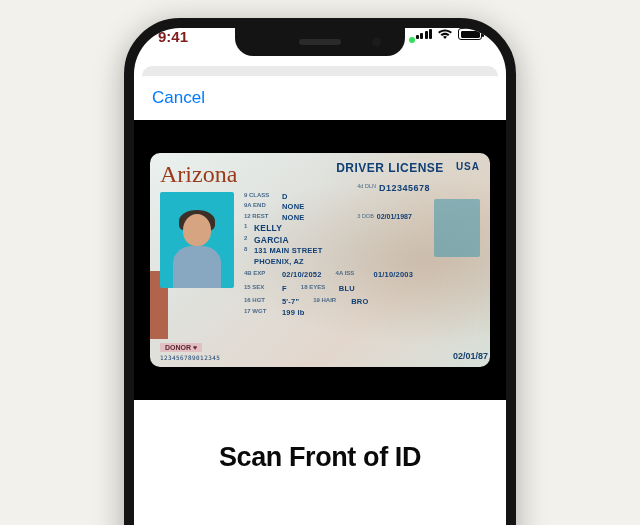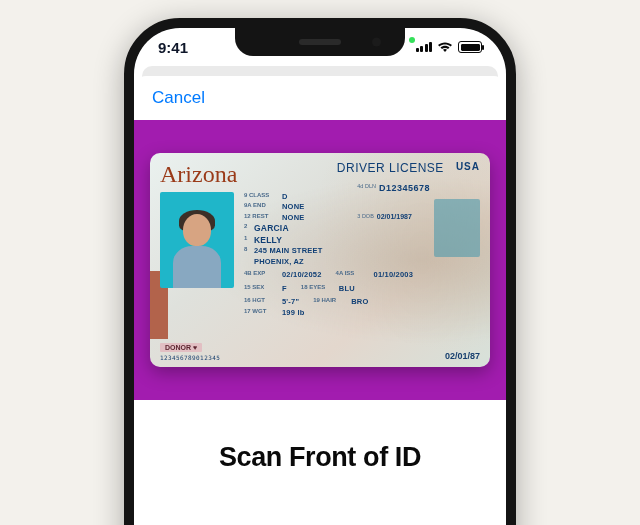--- a/index.html
+++ b/index.html
@@ -68,23 +68,23 @@
     width: 6px;
     height: 6px;
     border-radius: 50%;
     background: #34e05a;
     z-index: 6;
   }
   .status-bar {
     height: 38px;
     display: flex;
     justify-content: space-between;
-    align-items: center;
+    align-items: flex-start;
     padding: 0 24px;
-    color: #0f172a;
+    color: #7f1d1d;
     font-size: 15px;
     font-weight: 600;
   }
   .status-right { display: flex; align-items: center; gap: 5px; }
   .signal { display: flex; align-items: flex-end; gap: 1.5px; }
   .signal span {
     width: 3px;
     background: #0a0a0a;
     border-radius: 1px;
     display: inline-block;
@@ -148,21 +148,21 @@
     padding: 9px 18px;
   }
   .cancel {
     color: #007aff;
     font-size: 17px;
     background: none;
     border: none;
     cursor: pointer;
   }
   .scan-area {
-    background: #a21caf;
+    background: #000000;
     height: 280px;
     display: flex;
     align-items: center;
     justify-content: center;
     padding: 0 16px;
   }
   .card {
     width: 100%;
     max-width: 344px;
     aspect-ratio: 1.586;
@@ -183,21 +183,21 @@
   }
   .card .top { display:flex; justify-content: space-between; align-items:flex-start; position:relative; z-index:1; }
   .state {
     font-family: "Brush Script MT", cursive;
     color: #9a3a18;
     font-size: 24px;
   }
   .dl-type {
     color: #103f75;
     font-size: 12px;
-    font-weight: 400;
+    font-weight: 700;
     letter-spacing: 0.5px;
     margin-left: 32px;
   }
   .country {
     color: #103f75;
     font-size: 10px;
     font-weight: 700;
     letter-spacing: 1px;
   }
   .top-right { text-align:right; display:flex; gap:12px; align-items:flex-start;}
@@ -252,21 +252,21 @@
     left:0;
     width:18px;
     height:68px;
     background: linear-gradient(#b2634b 0 50%, #b2634b 50% 100%);
     z-index:1;
   }
   .bottom-strip {
     position:absolute;
     bottom:6px;
     left:10px;
-    right:10px;
+    right:2px;
     display:flex;
     justify-content:space-between;
     align-items:flex-end;
     z-index:1;
   }
   .donor {
     background:#e2bfc3;
     color:#5d2530;
     font-size:7px;
     font-weight:700;
@@ -370,30 +370,30 @@
                 </div>
               <div class="row">
                   <span class="lbl">9a END</span>
                   <span class="val">NONE</span>
                 </div>
               <div class="row">
                   <span class="lbl">12 REST</span>
                   <span class="val">NONE</span>
                 </div>
               <div class="row name">
+                  <span class="lbl" style="min-width:6px">1</span>
+                  <span class="val">KELLY</span>
+                </div>
+              <div class="row name">
                   <span class="lbl" style="min-width:6px">2</span>
                   <span class="val">GARCIA</span>
                 </div>
-              <div class="row name">
-                  <span class="lbl" style="min-width:6px">1</span>
-                  <span class="val">KELLY</span>
-                </div>
               <div class="row">
                   <span class="lbl" style="min-width:6px">8</span>
-                  <span class="val">245 MAIN STREET</span>
+                  <span class="val">131 MAIN STREET</span>
                 </div>
               <div class="row">
                   <span class="lbl" style="min-width:6px"></span>
                   <span class="val">PHOENIX, AZ</span>
                 </div>
               <div class="exp-line">
                 <div class="row">
                     <span class="lbl">4b EXP</span>
                     <span class="val">02/10/2052</span>
                   </div>

